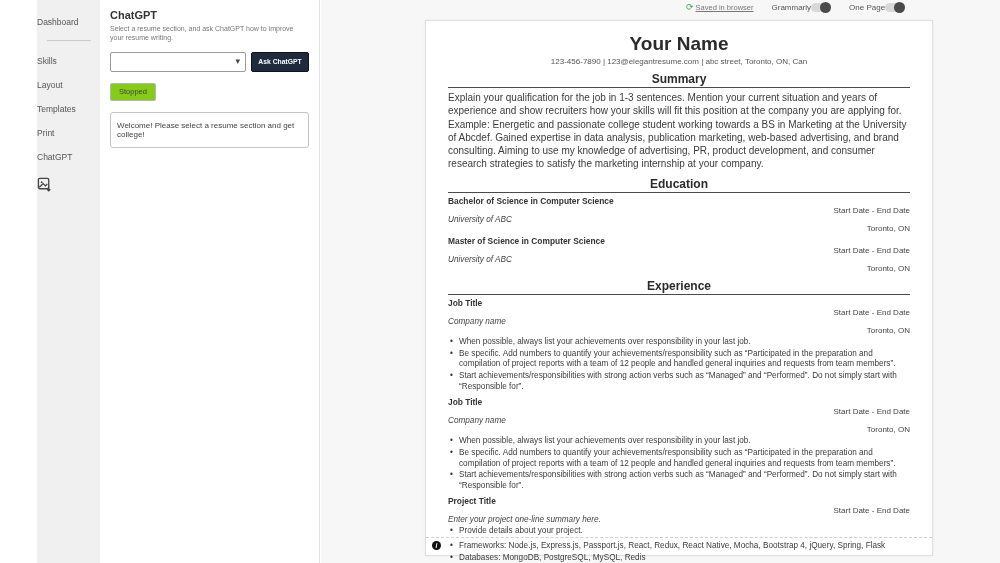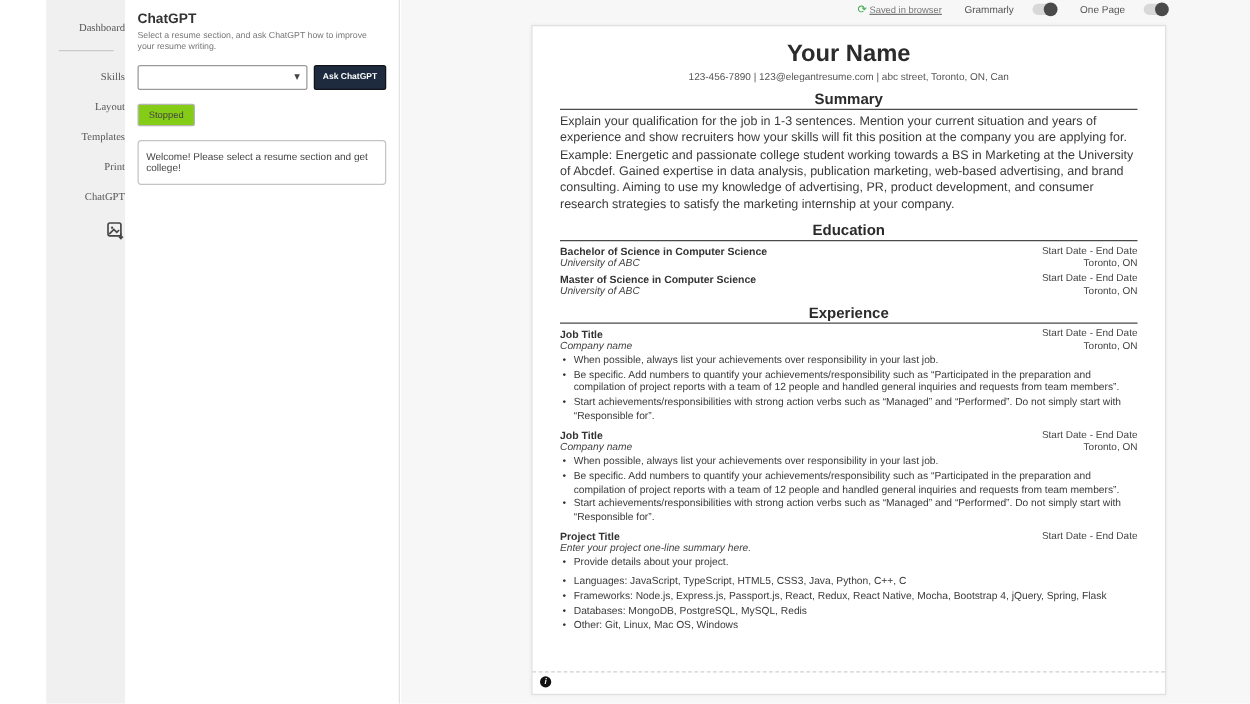--- a/index.html
+++ b/index.html
@@ -2,21 +2,21 @@
 <html><head>
 <meta charset="utf-8">
 <style>
   * { margin:0; padding:0; box-sizing:border-box; }
   html,body { width:1000px; height:563px; overflow:hidden; background:#fff;
               font-family:"Liberation Sans", sans-serif; }
   .app { position:relative; width:1000px; height:563px; background:#fff; }
 
   
   .rail { position:absolute; left:37px; top:0; width:63px; height:563px;
-          background:#f0f0f0; padding-top:10px; text-align:right;font-family:Liberation Serif, serif; }
+          background:#f0f0f0; padding-top:10px; text-align:left; }
   .rail-item { font-size:8.5px; color:#555; padding:7px 0; cursor:pointer; }
   .rail-divider { border-top:1px solid #c9c9c9; width:44px; margin:6px auto 8px auto; }
   .rail-icon { margin-top:8px; cursor:pointer; }
   .rail-icon svg { width:15px; height:15px; stroke:#444; fill:none; stroke-width:1.4; }
 
   
   .panel { position:absolute; left:100px; top:0; width:220px; height:563px;
            background:#fff; border-right:1px solid #e2e2e2; padding:9px 10px; }
   .panel-title { font-size:11px; font-weight:bold; color:#333; }
   .panel-sub { font-size:7px; color:#777; line-height:1.35; margin-top:3px; width:190px; }
@@ -33,37 +33,37 @@
   .msg-box { margin-top:11px; border:1px solid #c4c4c4; border-radius:3px;
              padding:8px 6px; font-size:8px; color:#444; }
 
   
   .preview { position:absolute; left:321px; top:0; width:679px; height:563px;
              background:#f7f7f7; }
   .topbar { position:absolute; left:365px; top:2px; display:flex; align-items:center; gap:18px; }
   .saved { display:flex; align-items:center; gap:2px; cursor:pointer; }
   .sync-ic { color:#3ea94e; font-size:9px; }
   .saved-text { font-size:7.5px; color:#777; text-decoration:underline; }
-  .tgl-group { display:flex; align-items:center; gap:15px; }
+  .tgl-group { display:flex; align-items:center; gap:0; }
   .tgl-label { font-size:8px; color:#555; }
   .toggle { width:20px; height:9px; background:#d8d8d8; border-radius:5px;
             position:relative; display:inline-block; cursor:pointer; }
   .toggle .knob { position:absolute; right:0; top:-1px; width:11px; height:11px;
                   border-radius:50%; background:#4a4a4a; }
 
   
   .page { position:absolute; left:104px; top:20px; width:508px; height:536px;
           background:#fff; border:1px solid #e0e0e0; box-shadow:0 0 3px rgba(0,0,0,.06);
           padding:12px 22px 0 22px; color:#3b3b3b; }
   .r-name { text-align:center; font-size:19px; font-weight:bold; color:#2b2b2b; }
   .r-contact { text-align:center; font-size:8px; color:#555; margin-top:2px; }
   .r-sec { text-align:center; font-size:12px; font-weight:bold; color:#2b2b2b;
            border-bottom:1px solid #4a4a4a; padding-bottom:1px; margin-top:6px; }
   .r-body { font-size:10px; line-height:1.33; margin-top:3px; text-align:left; }
-  .r-row { display:flex; justify-content:space-between; margin-top:3px; }
+  .r-row { display:flex; justify-content:space-between; margin-top:3px;flex-direction:column; }
   .r-row.tight { margin-top:0; }
   .r-left-b { font-size:8.4px; font-weight:bold; color:#333; }
   .r-left-i { font-size:8.2px; font-style:italic; color:#444; }
   .r-right { font-size:8px; color:#444; text-align:right; }
   .r-ul { list-style:none; margin:2px 0 4px 2px; }
   .r-ul li { font-size:8.2px; line-height:1.32; padding-left:9px; position:relative; margin-top:1px; }
   .r-ul li::before { content:"•"; position:absolute; left:0; top:0; color:#333; }
   .page-dash { position:absolute; left:0; right:0; bottom:17px; border-top:1px dashed #cfcfcf; }
   .info-ic { position:absolute; left:6px; bottom:5px; width:9px; height:9px; border-radius:50%;
              background:#111; color:#fff; font-size:6.5px; line-height:9px; text-align:center;
@@ -196,21 +196,20 @@
         </div>
         <div class="r-row tight">
           <span class="r-left-i">Enter your project one-line summary here.</span>
         </div>
         <ul class="r-ul">
           <li>Provide details about your project.</li>
         </ul>
       </div>
 
       <ul class="r-ul">
-        <li>Languages: JavaScript, TypeScript, HTML5, CSS3, Java, Python, C++, C</li>
         <li>Frameworks: Node.js, Express.js, Passport.js, React, Redux, React Native, Mocha, Bootstrap 4, jQuery, Spring, Flask</li>
         <li>Databases: MongoDB, PostgreSQL, MySQL, Redis</li>
         <li>Other: Git, Linux, Mac OS, Windows</li>
       </ul>
 
       <div class="page-dash"></div>
       <span class="info-ic">i</span>
     </article>
 
   </main>

